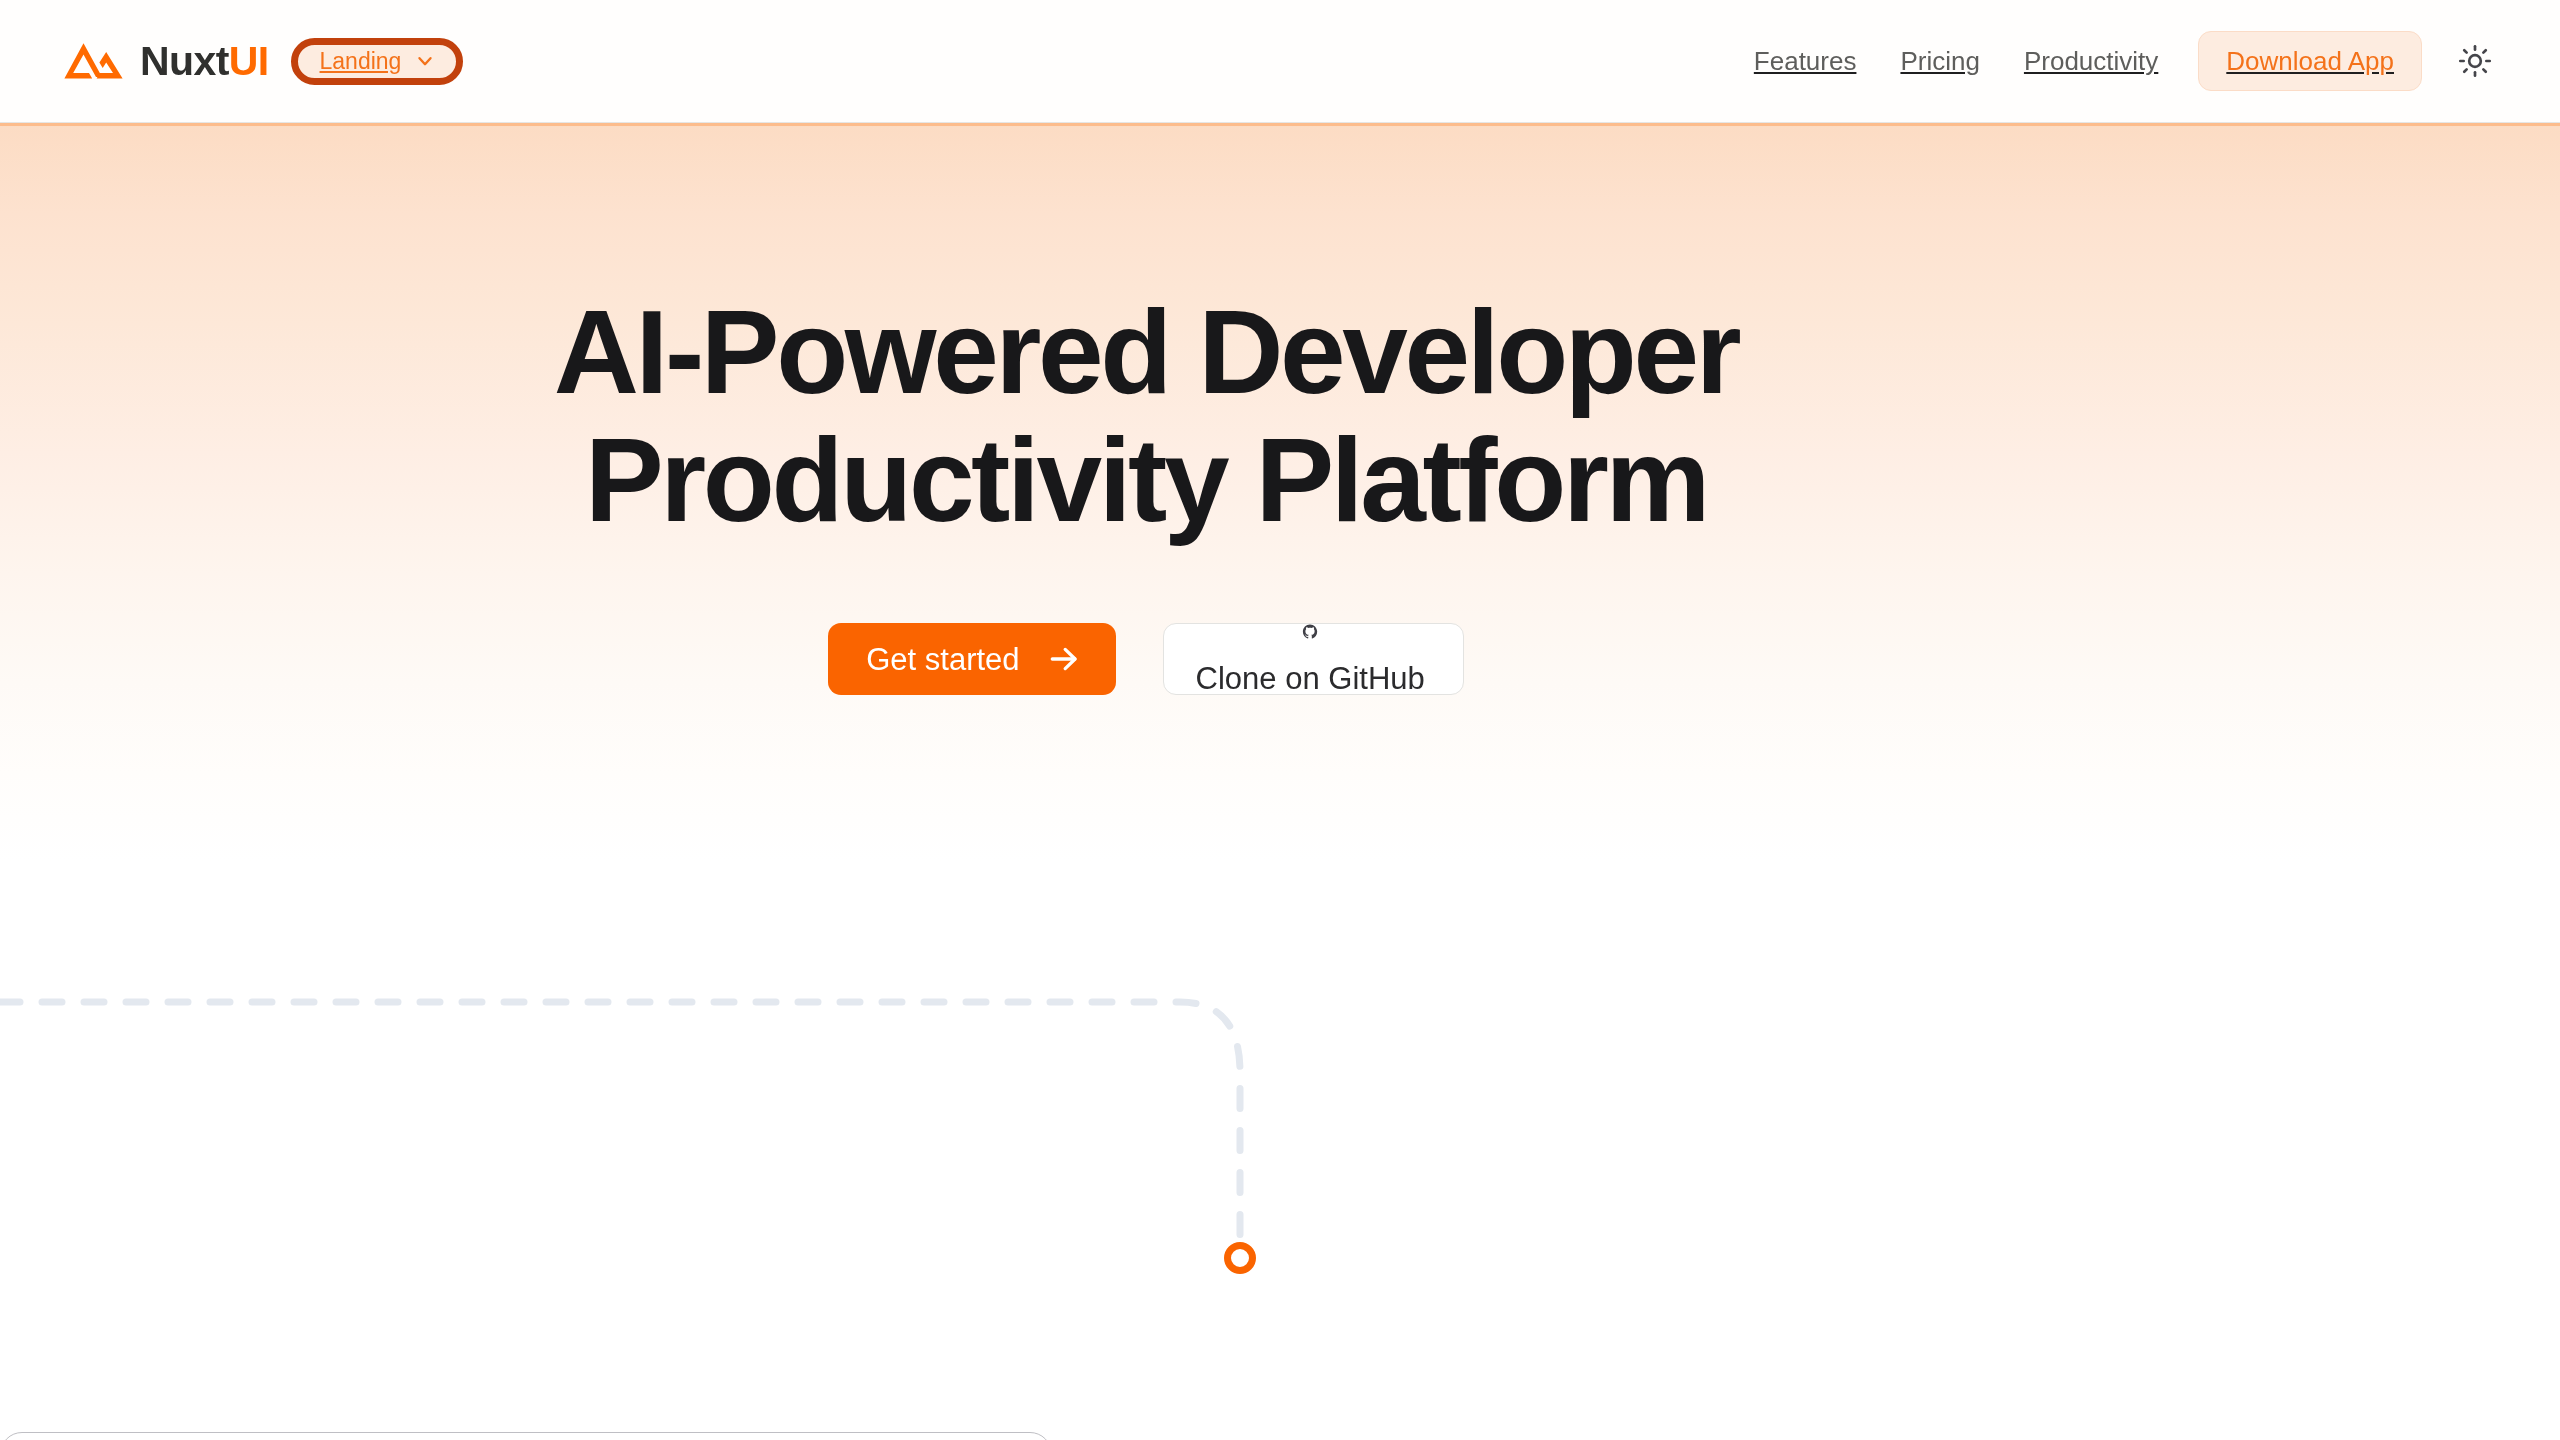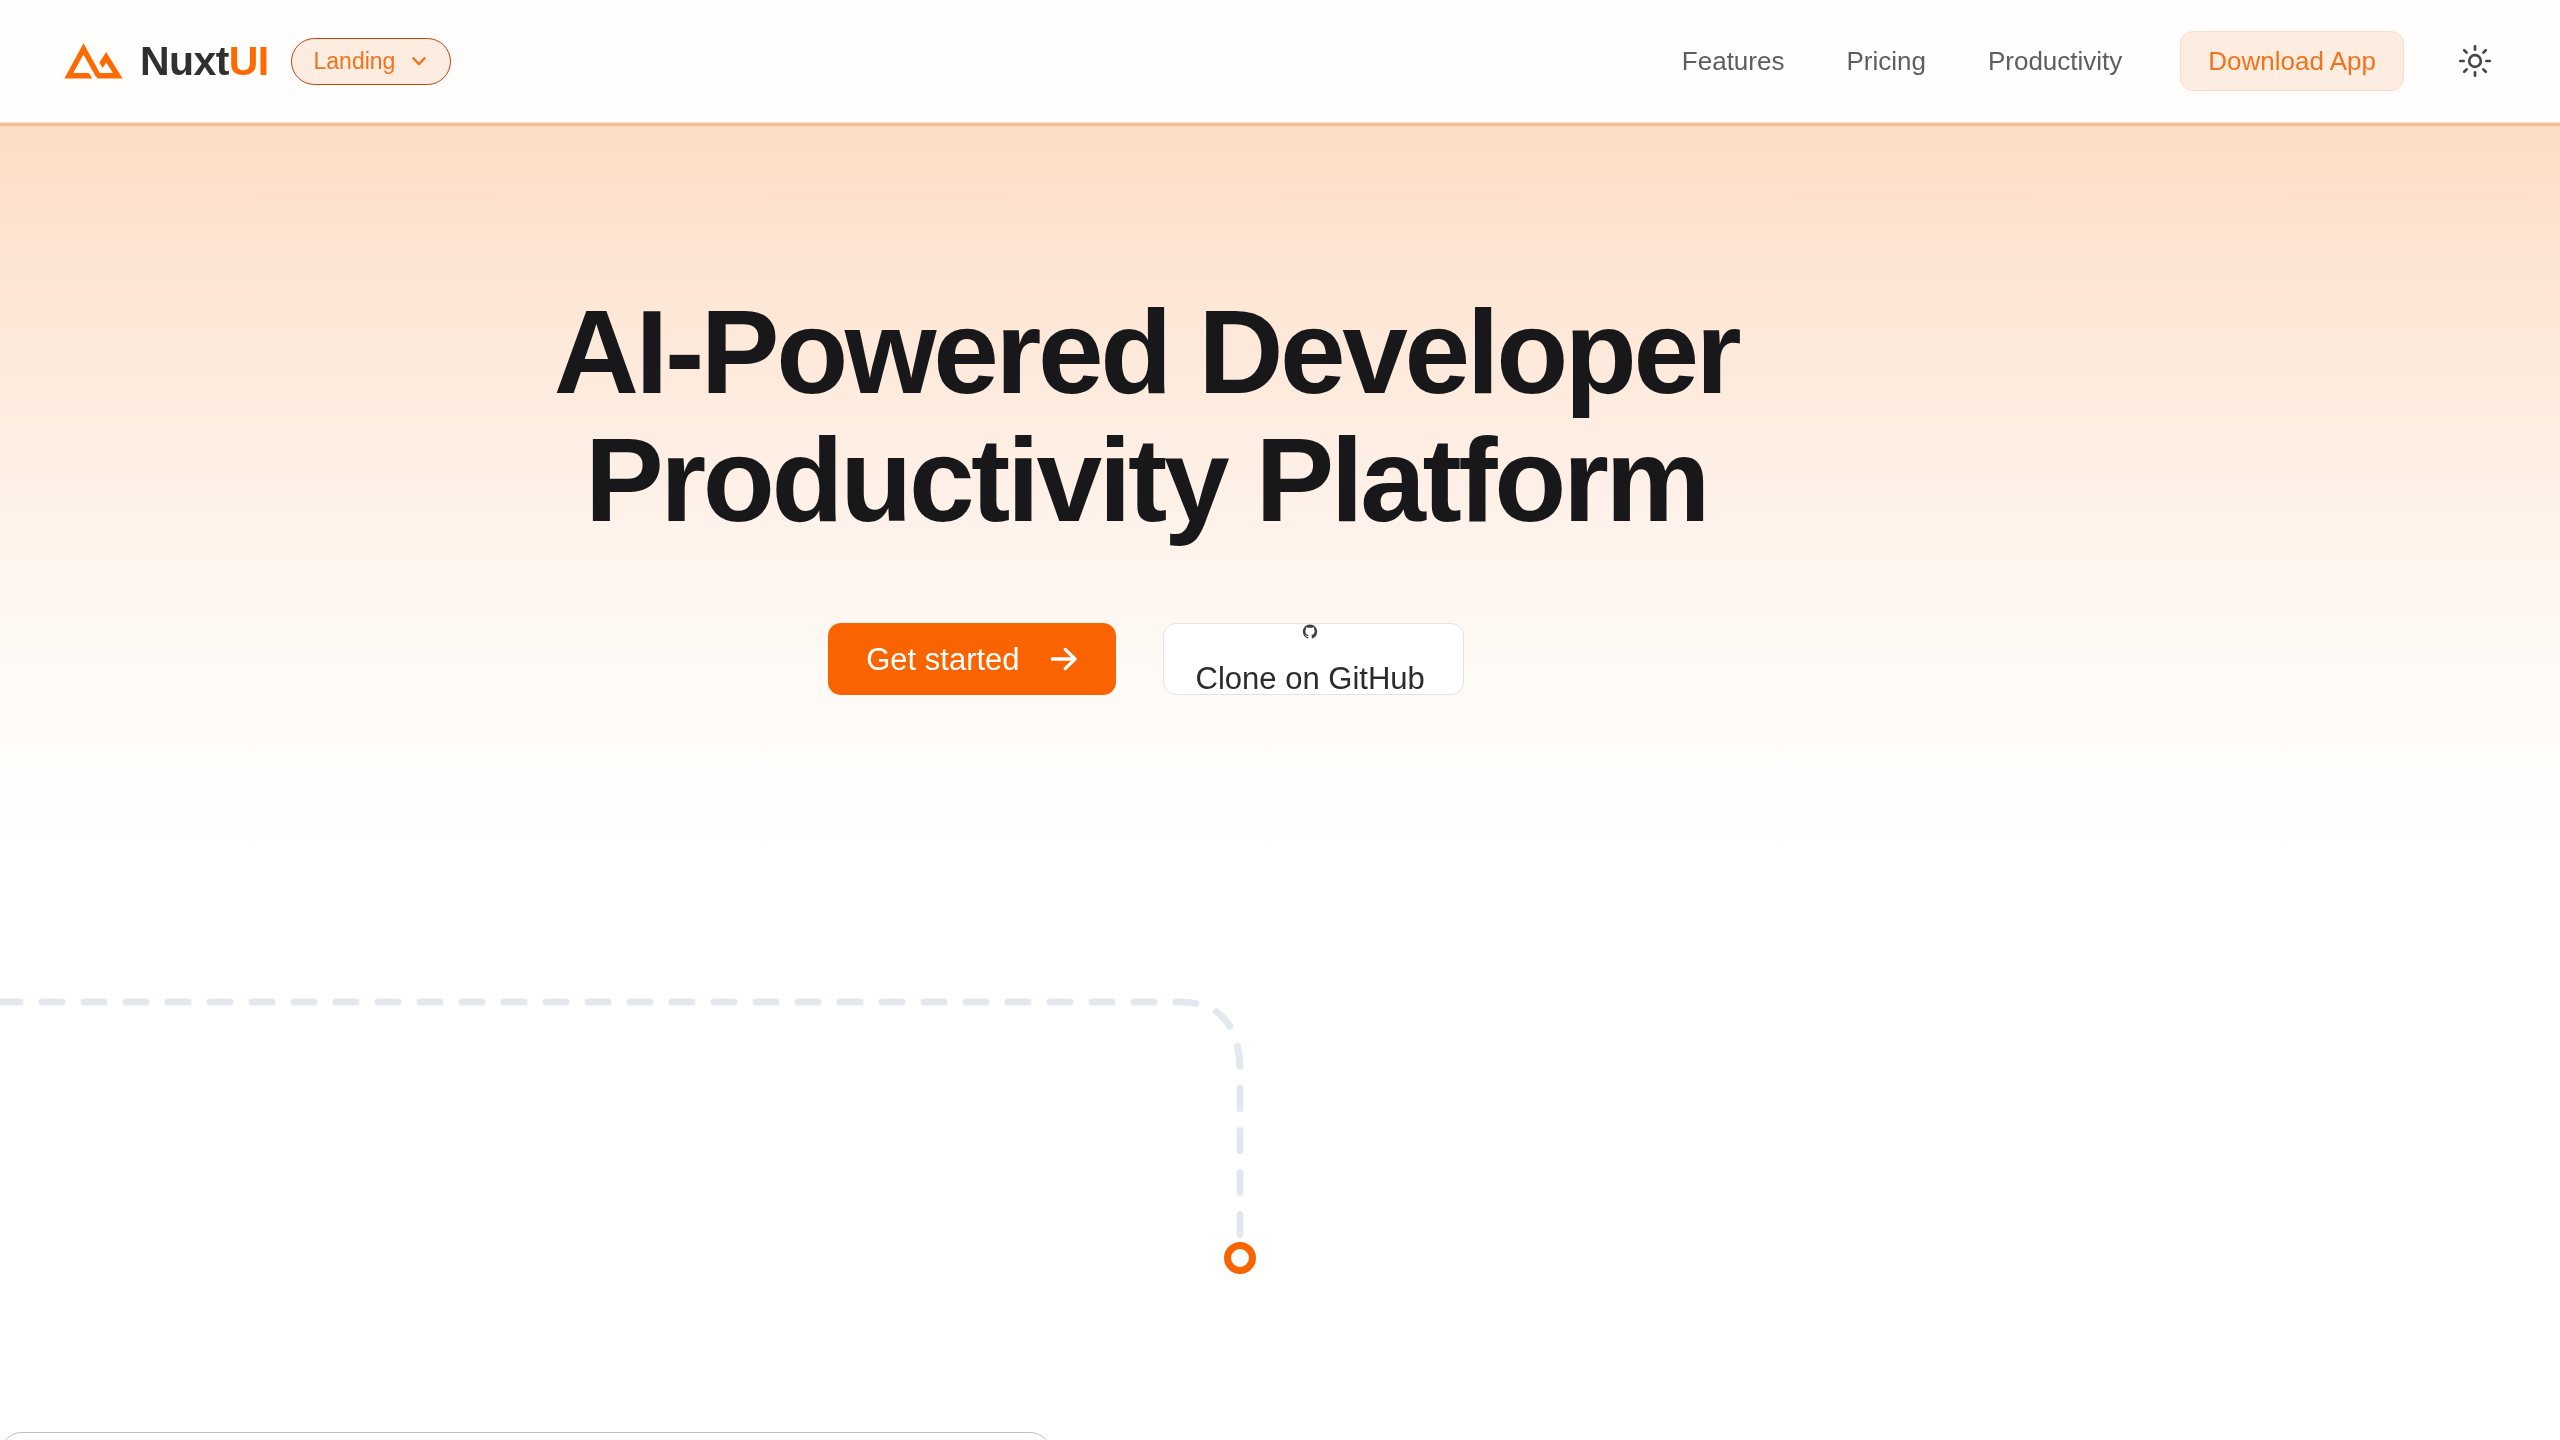--- a/index.html
+++ b/index.html
@@ -98,36 +98,38 @@
   .brand-text .ui { color: #ff6a00; }
 
   .badge-landing {
     display: inline-flex;
     align-items: center;
     gap: 13px;
     height: 47px;
     padding: 0 20px 0 22px;
     border-radius: 999px;
     background: #fdece0;
-    border: 1px solid #c2410c;
+    border: 7px solid #c2410c;
     color: #f4721a;
     font-size: 23px;
     font-weight: 500;
     line-height: 1;
     white-space: nowrap;
     cursor: pointer;
+    text-decoration: underline;
   }
   .badge-landing svg { display: block; }
 
   .header-right {
     margin-left: auto;
     margin-right: 58px;
     display: flex;
     align-items: center;
-    gap: 18px;
+    gap: 0;
+    text-decoration: underline;
   }
 
   .nav-link {
     font-size: 26px;
     color: #5e5e5c;
     text-decoration: none;
     padding: 10px 22px;
     white-space: nowrap;
     line-height: 1;
     cursor: pointer;

